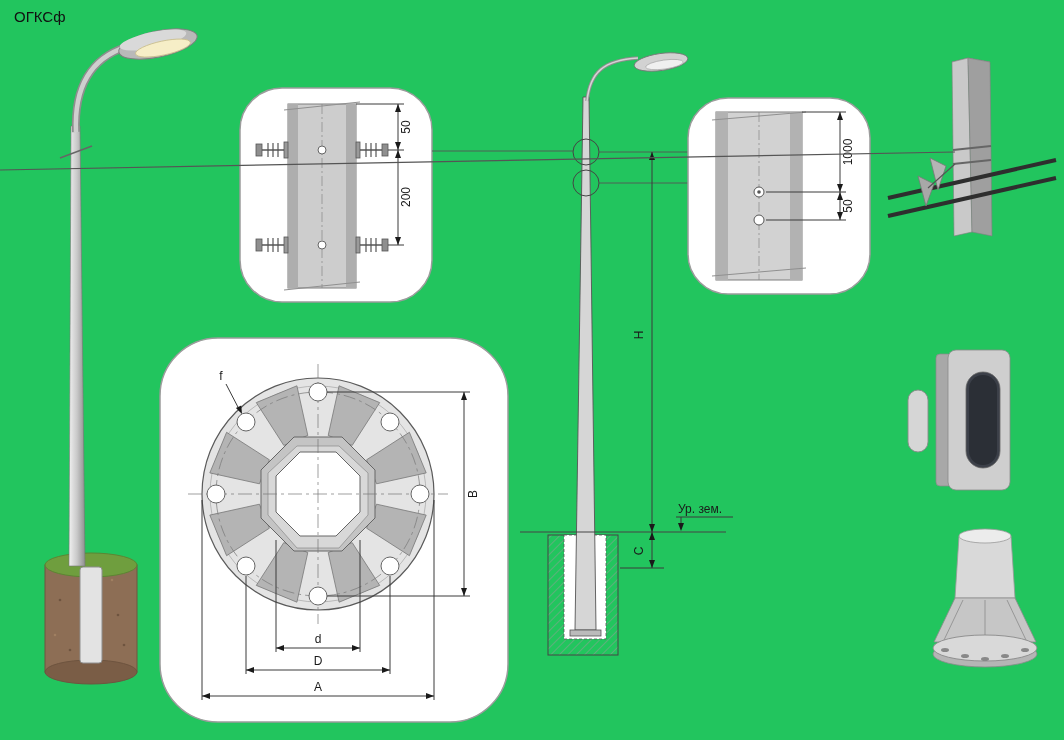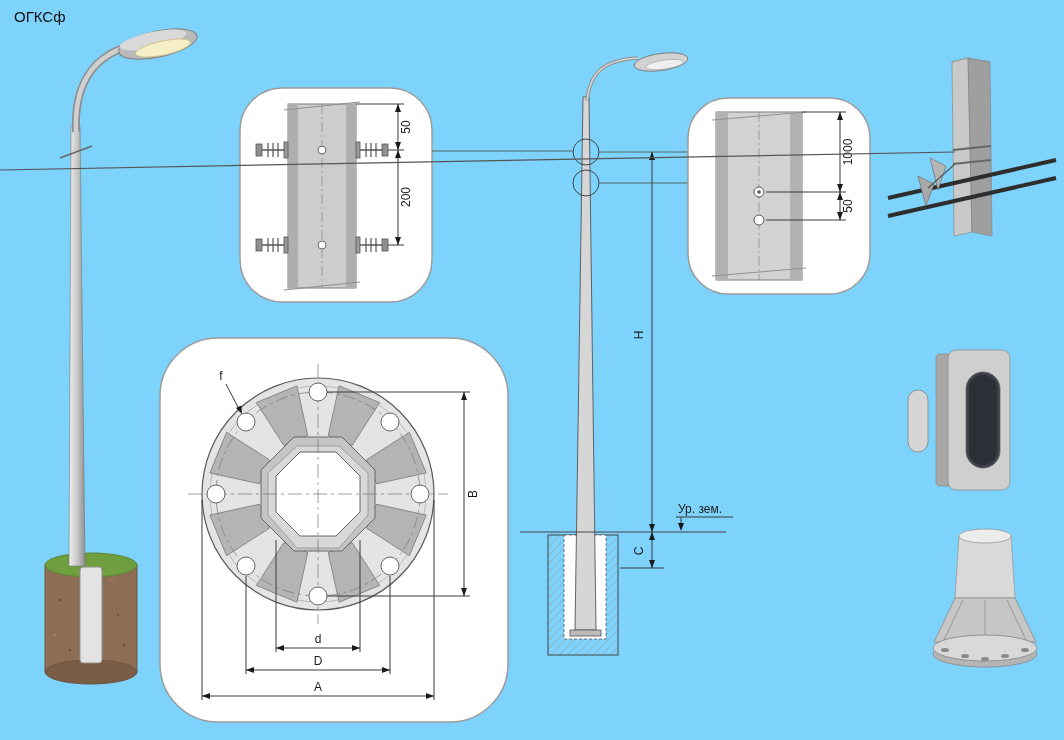--- a/index.html
+++ b/index.html
@@ -1,17 +1,17 @@
 <!DOCTYPE html>
 <html><head>
 <meta charset="utf-8">
 <style>
   html,body { margin:0; padding:0; background:#fff; }
   .canvas {
-    position:relative; width:1064px; height:740px; background:#7dd3fc;
+    position:relative; width:1064px; height:740px; background:#22c55e;
     outline:1px solid #c9c9c9; overflow:hidden;
     font-family:"Liberation Sans", sans-serif;
   }
   svg { display:block; }
   .dim   { font-family:"Liberation Sans", sans-serif; font-size:12px; fill:#1a1a1a; }
   .title { font-family:"Liberation Sans", sans-serif; font-size:15px; fill:#111; }
   .thin  { stroke:#3a3a3a; stroke-width:1; fill:none; }
 </style>
 </head>
 <body>

